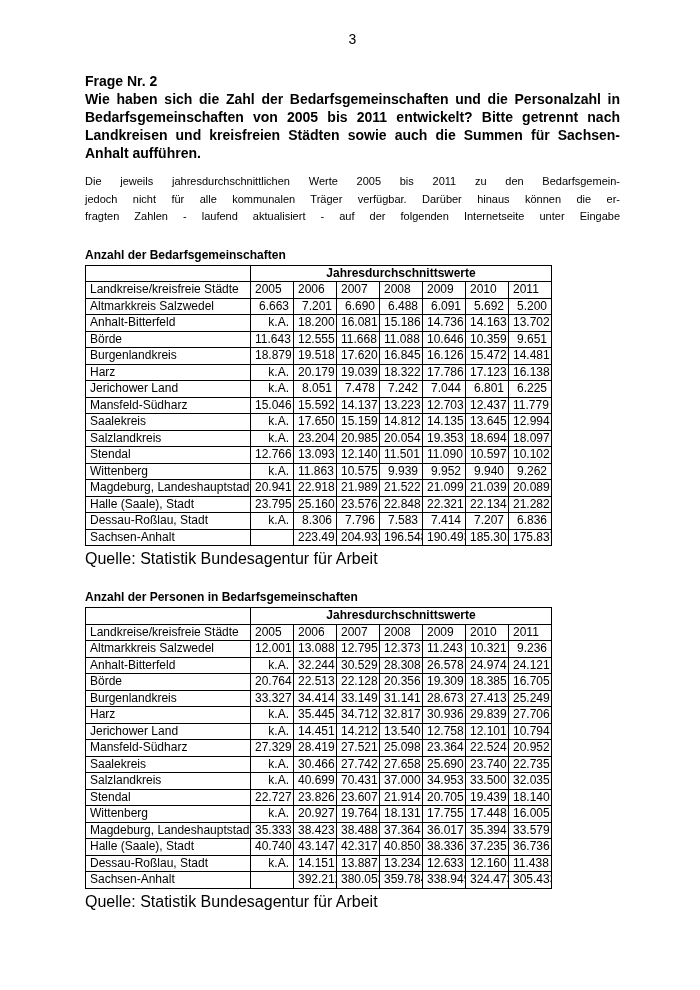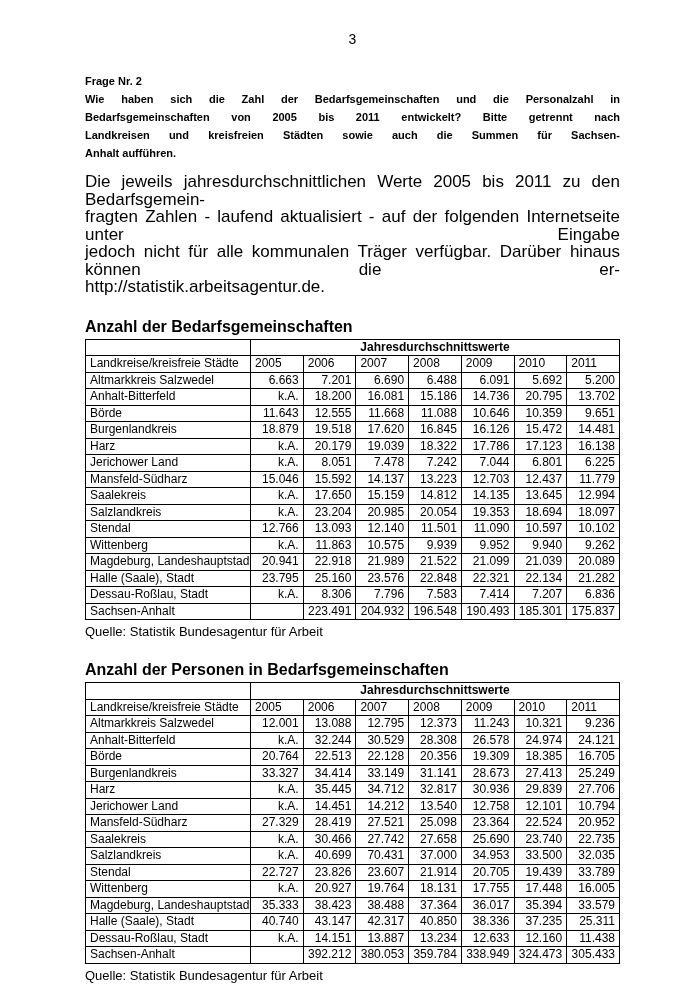--- a/index.html
+++ b/index.html
@@ -8,61 +8,60 @@
     background: #ffffff; color: #000000;
     font-family: "Liberation Sans", "DejaVu Sans", sans-serif;
   }
   .page {
     width: 700px; height: 990px;
     padding: 30px 80px 20px 85px;
     box-sizing: border-box;
     overflow: hidden;
   }
   .page-number { text-align: center; font-size: 14px; line-height: 18px; }
-  .qblock { margin-top: 24px; font-weight: bold; font-size: 11px; line-height: 18px; }
-  .para { margin-top: 11px; font-size: 17px; line-height: 17.5px; }
+  .qblock { margin-top: 24px; font-weight: bold; font-size: 14px; line-height: 18px; }
+  .para { margin-top: 11px; font-size: 11px; line-height: 17.5px; }
   .jline { text-align: justify; text-align-last: justify; }
-  .ttitle { margin-top: 22px; margin-bottom: 3px; font-size: 16px; font-weight: bold; }
+  .ttitle { margin-top: 22px; margin-bottom: 3px; font-size: 12px; font-weight: bold; }
   table {
     border-collapse: collapse; table-layout: fixed;
-    width: 535px; font-size: 12px;
+    width: 467px; font-size: 12px;
   }
   col.cfirst { width: 165px; }
   td {
     border: 1px solid #000;
     padding: 1px 4px;
     line-height: 13.5px;
     overflow: hidden; white-space: nowrap;
   }
   .c-group { text-align: center; font-weight: bold; }
   .c-year { text-align: left; }
   .c-val { text-align: right; }
   .b { font-weight: normal; }
-  .source { margin-top: 4px; font-size: 13px; }
+  .source { margin-top: 4px; font-size: 16px; }
 </style>
 </head>
 <body>
 
 <div class="page">
 
   <div class="page-number">3</div>
 
   <div class="qblock">
     <div>Frage Nr. 2</div>
     <div class="jline">Wie haben sich die Zahl der Bedarfsgemeinschaften und die Personalzahl in</div>
     <div class="jline">Bedarfsgemeinschaften von 2005 bis 2011 entwickelt? Bitte getrennt nach</div>
     <div class="jline">Landkreisen und kreisfreien Städten sowie auch die Summen für Sachsen-</div>
     <div>Anhalt aufführen.</div>
   </div>
 
   <div class="para">
     <div class="jline">Die jeweils jahresdurchschnittlichen Werte 2005 bis 2011 zu den Bedarfsgemein-</div>
+    <div class="jline">jedoch nicht für alle kommunalen Träger verfügbar. Darüber hinaus können die er-</div>
     <div class="jline">fragten Zahlen - laufend aktualisiert - auf der folgenden Internetseite unter Eingabe</div>
-    <div class="jline">jedoch nicht für alle kommunalen Träger verfügbar. Darüber hinaus können die er-</div>
-    <div>http://statistik.arbeitsagentur.de.</div>
   </div>
 
   <div class="ttitle">Anzahl der Bedarfsgemeinschaften</div>
   <table>
     <colgroup>
         <col class="cfirst">
         <col span="7">
       </colgroup>
   <tbody>
         <tr>
@@ -89,21 +88,21 @@
           <td class="c-val">5.692</td>
           <td class="c-val">5.200</td>
         </tr>
         <tr>
           <td>Anhalt-Bitterfeld</td>
           <td class="c-val">k.A.</td>
           <td class="c-val">18.200</td>
           <td class="c-val">16.081</td>
           <td class="c-val">15.186</td>
           <td class="c-val">14.736</td>
-          <td class="c-val">20.795</td>
+          <td class="c-val">14.163</td>
           <td class="c-val">13.702</td>
         </tr>
         <tr>
           <td>Börde</td>
           <td class="c-val">11.643</td>
           <td class="c-val">12.555</td>
           <td class="c-val">11.668</td>
           <td class="c-val">11.088</td>
           <td class="c-val">10.646</td>
           <td class="c-val">10.359</td>
@@ -345,21 +344,21 @@
           <td class="c-val">32.035</td>
         </tr>
         <tr>
           <td>Stendal</td>
           <td class="c-val">22.727</td>
           <td class="c-val">23.826</td>
           <td class="c-val">23.607</td>
           <td class="c-val">21.914</td>
           <td class="c-val">20.705</td>
           <td class="c-val">19.439</td>
-          <td class="c-val">33.789</td>
+          <td class="c-val">18.140</td>
         </tr>
         <tr>
           <td>Wittenberg</td>
           <td class="c-val">k.A.</td>
           <td class="c-val">20.927</td>
           <td class="c-val">19.764</td>
           <td class="c-val">18.131</td>
           <td class="c-val">17.755</td>
           <td class="c-val">17.448</td>
           <td class="c-val">16.005</td>
@@ -375,21 +374,21 @@
           <td class="c-val">33.579</td>
         </tr>
         <tr>
           <td>Halle (Saale), Stadt</td>
           <td class="c-val">40.740</td>
           <td class="c-val">43.147</td>
           <td class="c-val">42.317</td>
           <td class="c-val">40.850</td>
           <td class="c-val">38.336</td>
           <td class="c-val">37.235</td>
-          <td class="c-val">25.311</td>
+          <td class="c-val">36.736</td>
         </tr>
         <tr>
           <td>Dessau-Roßlau, Stadt</td>
           <td class="c-val">k.A.</td>
           <td class="c-val">14.151</td>
           <td class="c-val">13.887</td>
           <td class="c-val">13.234</td>
           <td class="c-val">12.633</td>
           <td class="c-val">12.160</td>
           <td class="c-val">11.438</td>

